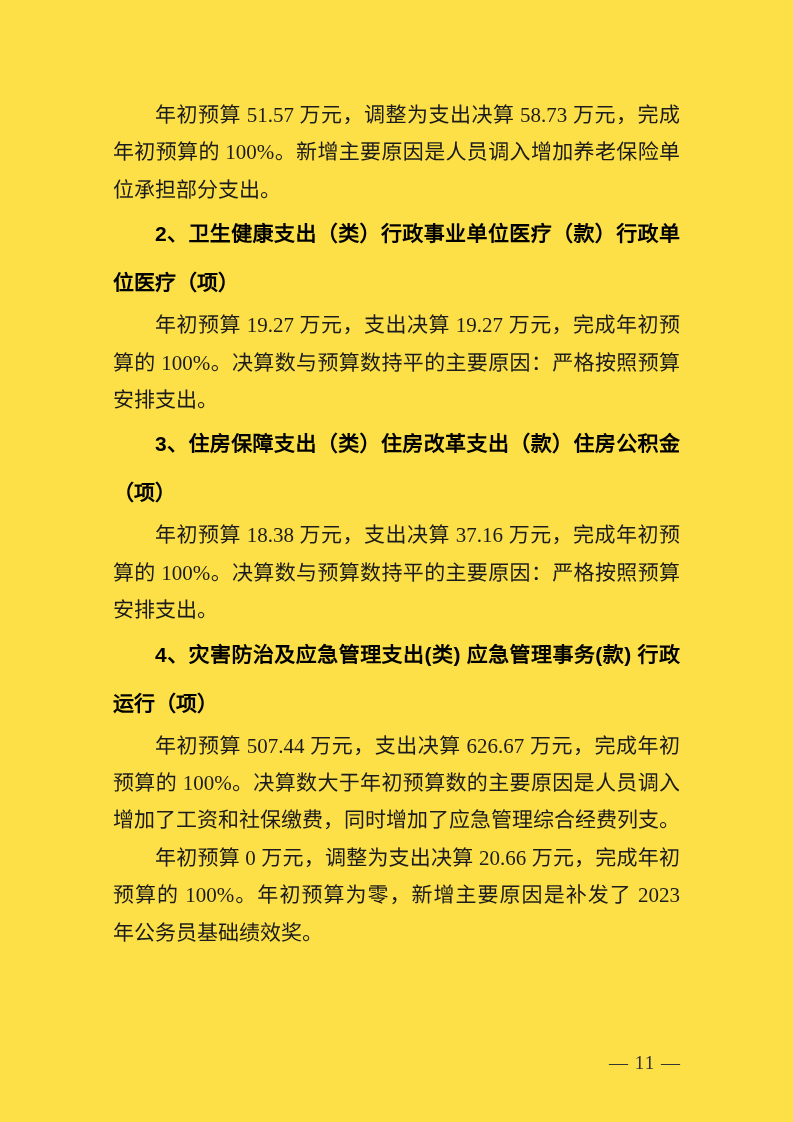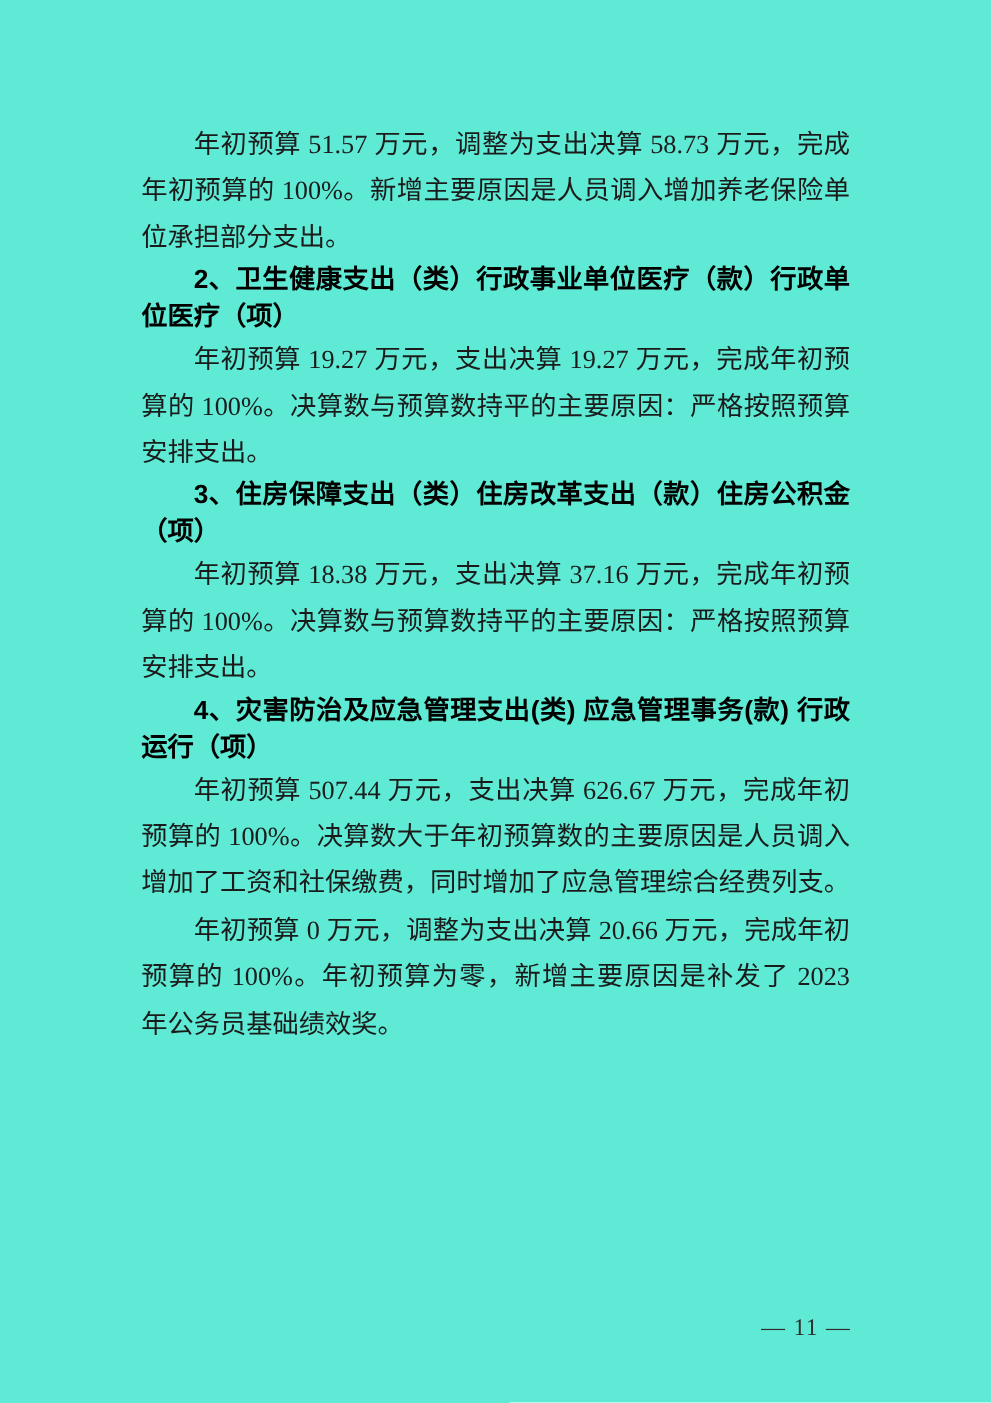--- a/index.html
+++ b/index.html
@@ -4,21 +4,21 @@
 <style>
   html, body {
     margin: 0;
     padding: 0;
     background: #ffffff;
   }
   .page {
     position: relative;
     width: 793px;
     height: 1122px;
-    background: #5eead4;
+    background: #fde047;
     overflow: hidden;
     font-family: "Liberation Serif", "DejaVu Serif", serif;
   }
   .doc-body {
     position: absolute;
     left: 113px;
     top: 97px;
     width: 567px;
     color: #1b1b1b;
     font-size: 21px;
@@ -28,21 +28,21 @@
   .para {
     margin: 0;
     text-indent: 2em;
     font-family: "Liberation Serif", "DejaVu Serif", serif;
     font-weight: 400;
   }
   .heading {
     margin: 0;
     text-indent: 2em;
     font-size: 21px;
-    line-height: 30px;
+    line-height: 49px;
     font-family: "Liberation Sans", "DejaVu Sans", sans-serif;
     font-weight: 700;
     color: #000000;
   }
   .page-number {
     position: absolute;
     left: 597px;
     top: 1038px;
     width: 96px;
     text-align: center;

